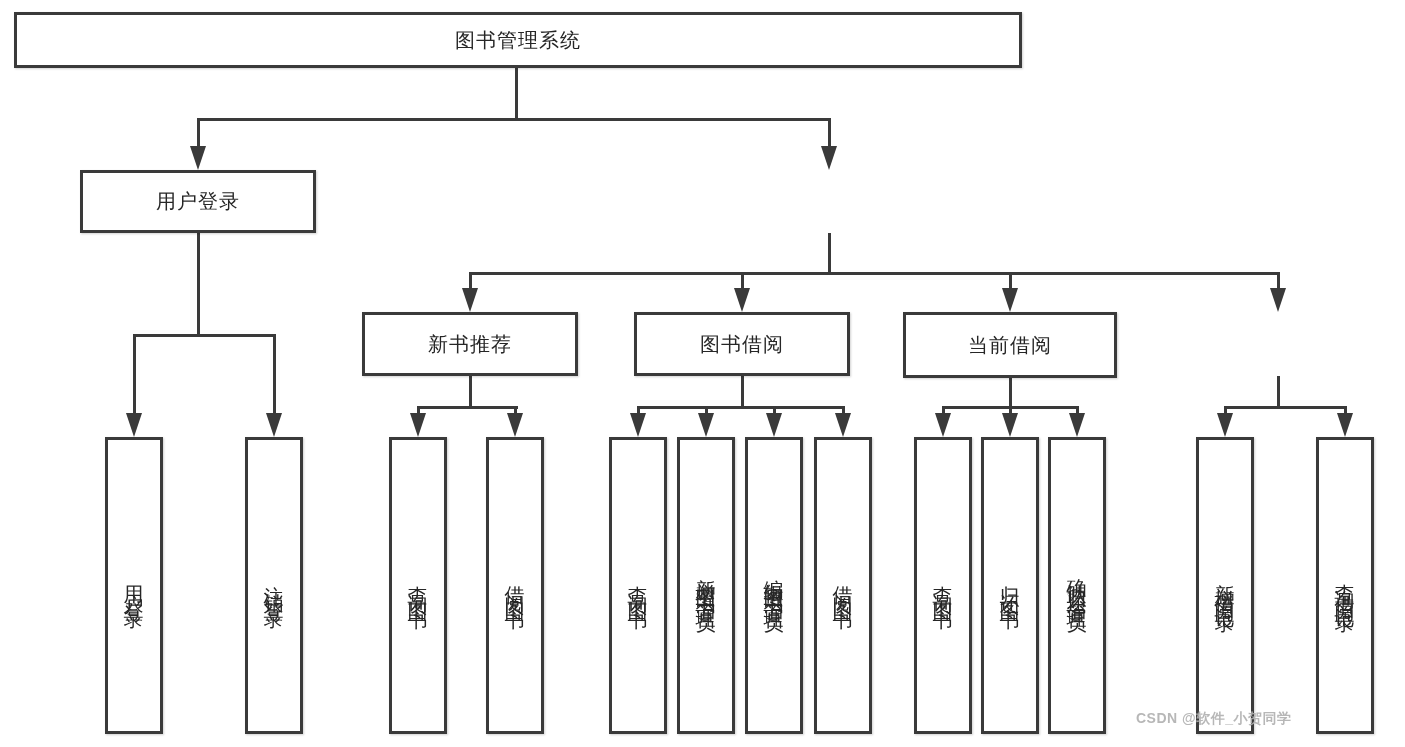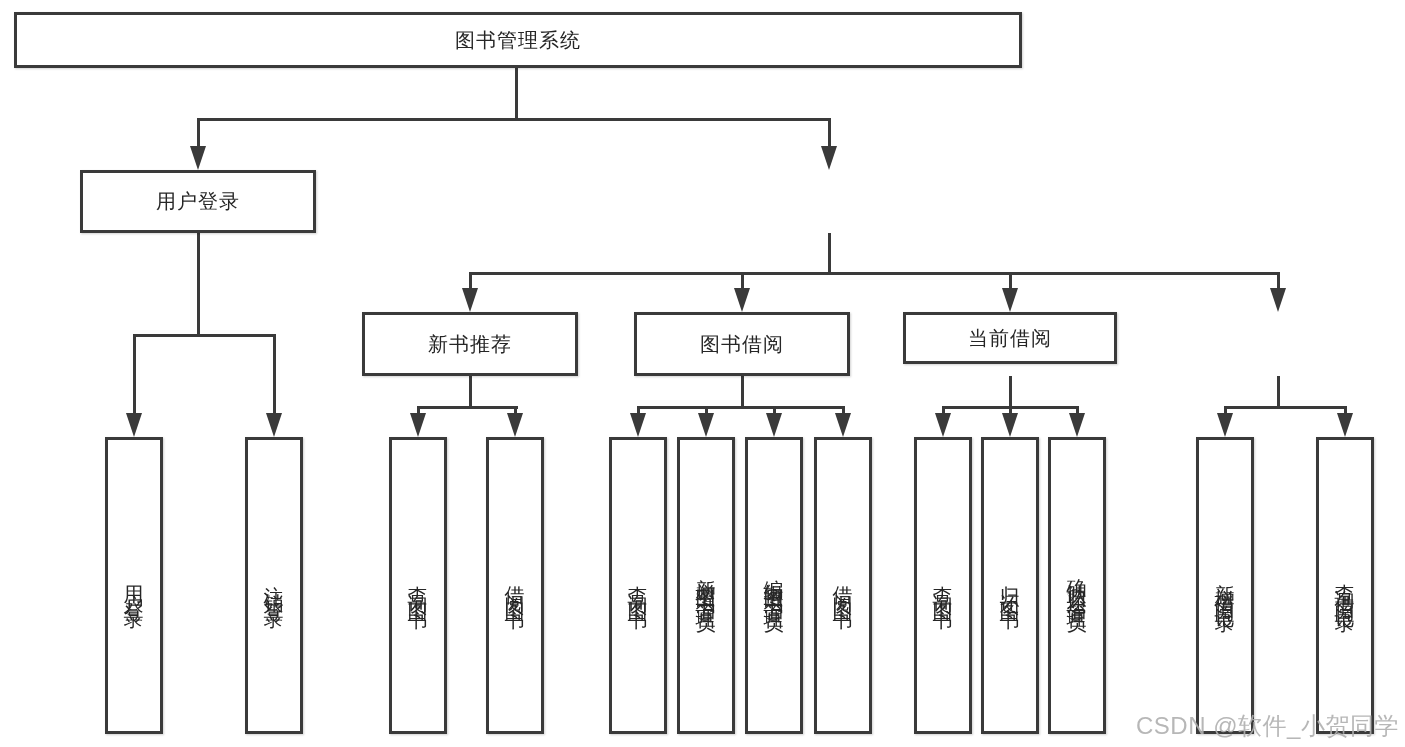--- a/index.html
+++ b/index.html
@@ -46,25 +46,26 @@
     color:var(--text);
     font-size:20px;
     writing-mode:vertical-rl;
     letter-spacing:8px;
     line-height:1;
     box-shadow:1px 1px 2px rgba(0,0,0,0.18);
   }
   .watermark{
     position:absolute;z-index:5;
     left:1136px;top:710px;
-    font-size:24px;
+    font-size:14px;
     color:var(--watermark);
     opacity:0.9;
     letter-spacing:0.5px;
     white-space:nowrap;
+    font-weight:bold;
   }
 </style>
 </head>
 <body>
 
 <div class="canvas">
 
   <div class="ln" style="left:515px;top:68px;width:3px;height:53px;"></div>
   <div class="ln" style="left:197px;top:118px;width:634px;height:3px;"></div>
   <div class="ln" style="left:197px;top:118px;width:3px;height:32px;"></div>
@@ -131,21 +132,21 @@
   <div class="node" style="left:80px;top:170px;width:236px;height:63px;">
     <span>用户登录</span>
   </div>
 
   <div class="node" style="left:634px;top:312px;width:216px;height:64px;">
     <span>图书借阅</span>
   </div>
   <div class="node" style="left:362px;top:312px;width:216px;height:64px;">
     <span>新书推荐</span>
   </div>
-  <div class="node" style="left:903px;top:312px;width:214px;height:52px;">
+  <div class="node" style="left:903px;top:312px;width:214px;height:66px;">
     <span>当前借阅</span>
   </div>
 
   <div class="leaf" style="left:105px;">
     <span>用户登录</span>
   </div>
   <div class="leaf" style="left:245px;">
     <span>注销登录</span>
   </div>
 

